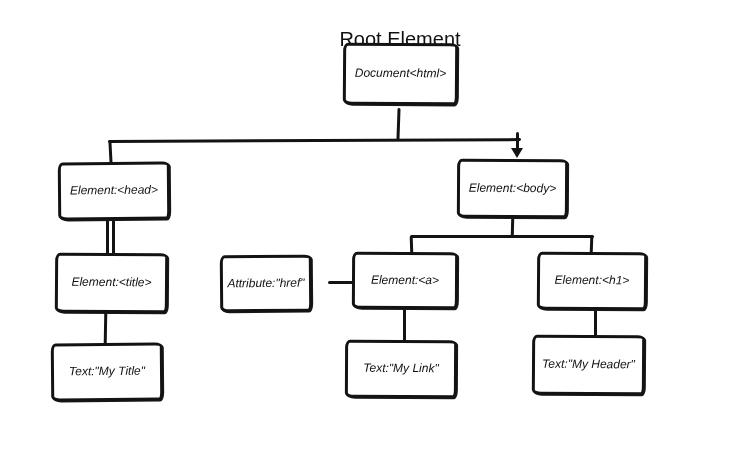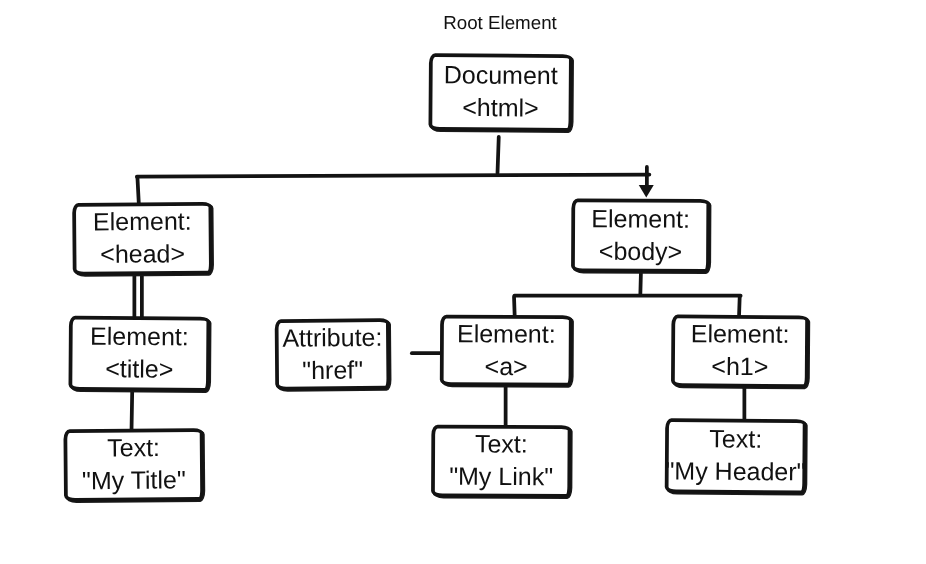--- a/index.html
+++ b/index.html
@@ -6,40 +6,41 @@
   #canvas{
     position:relative;
     width:741px;height:451px;
     background:#ffffff;
     font-family:"Liberation Sans", sans-serif;
     color:#111111;
     overflow:hidden;
   }
   .root-label{
     position:absolute;
-    left:330px;top:10px;width:140px;
+    left:330px;top:28px;width:140px;
     text-align:center;
-    font-size:15px;
+    font-size:20px;
     font-weight:400;
     color:#111111;
   }
   .node{
     position:absolute;
     box-sizing:border-box;
     border:3px solid #131313;
     border-radius:5px 8px 4px 9px / 8px 4px 9px 5px;
     background:#ffffff;
     display:flex;
-    flex-direction:column;
+    flex-direction:row;
     align-items:center;
     justify-content:center;
     text-align:center;
-    font-size:20px;
+    font-size:12px;
     line-height:1.3;
     box-shadow:1px 1px 0 #1a1a1a;
+    font-style:italic;
   }
   .node .l1,.node .l2{display:block;white-space:nowrap;}
   .line{position:absolute;background:#131313;}
   .line.h{height:3px;border-radius:2px;}
   .line.v{width:3px;border-radius:2px;}
   .arrow-down{
     position:absolute;
     width:0;height:0;
     border-left:6px solid transparent;
     border-right:6px solid transparent;

